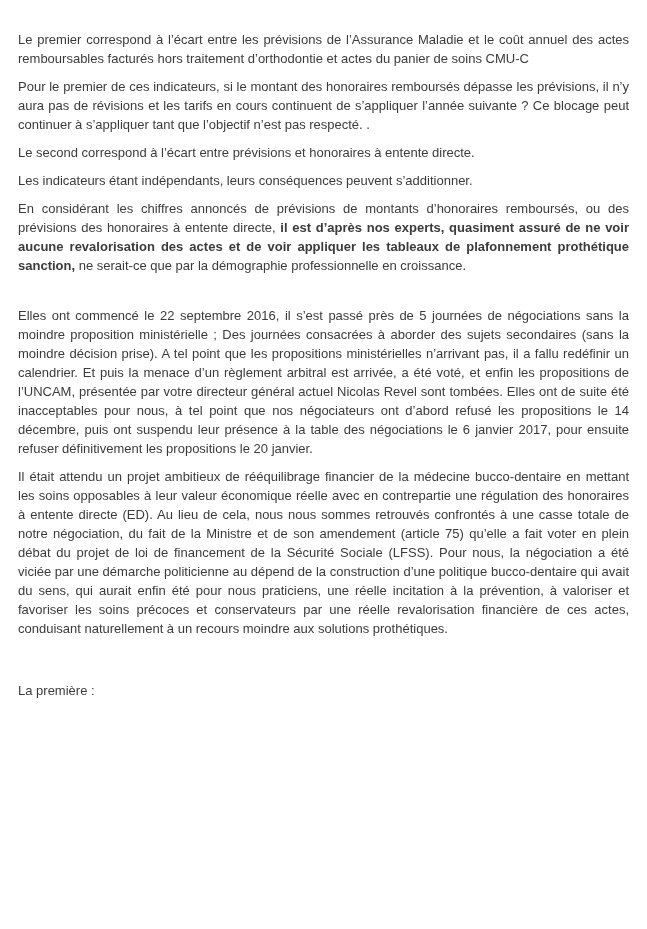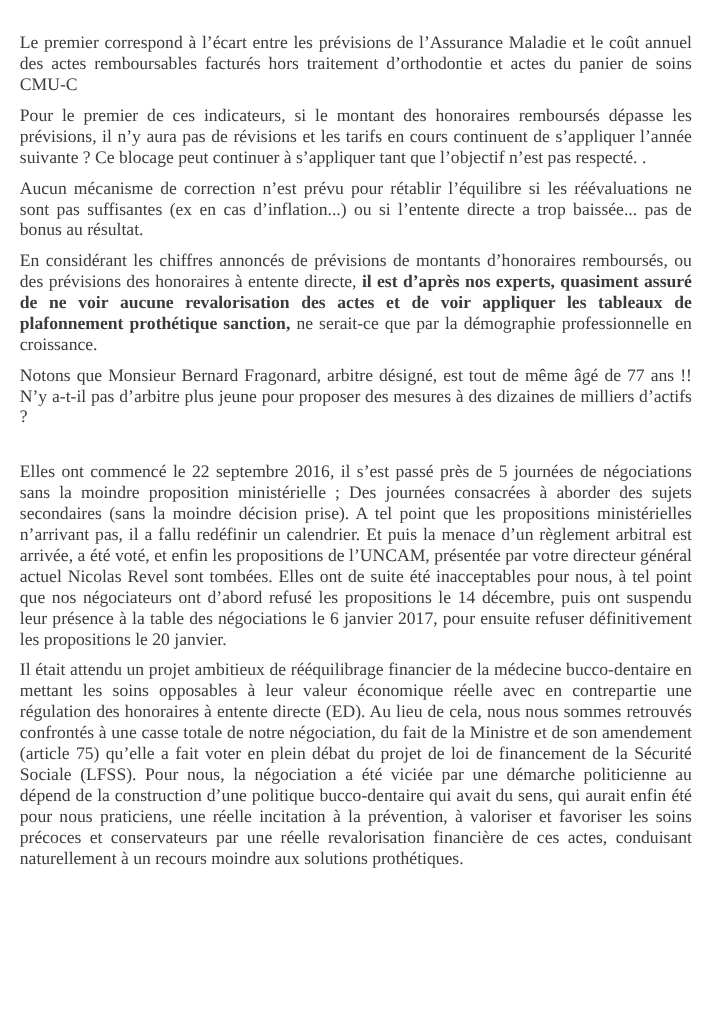--- a/index.html
+++ b/index.html
@@ -11,22 +11,22 @@
     width: 647px;
     height: 929px;
     overflow: hidden;
   }
   .page {
     box-sizing: border-box;
     width: 647px;
     height: 929px;
     background: #ffffff;
     padding: 30px 18px 0 18px;
-    font-family: Liberation Serif, serif;
-    font-size: 16px;
+    font-family: Liberation Sans, sans-serif;
+    font-size: 13px;
     line-height: 19px;
     color: #3b3b3b;
     -webkit-font-smoothing: antialiased;
   }
   .para {
     margin: 0 0 9px 0;
     text-align: justify;
   }
   .para b, .para-bold {
     font-weight: 700;
@@ -36,34 +36,35 @@
 </style>
 </head>
 <body>
 
 <div class="page" style="color: rgb(59, 59, 59); background: rgb(255, 255, 255);">
 
   <p class="para"><span>Le premier correspond à l’écart entre les prévisions de l’Assurance Maladie et le coût annuel des actes remboursables facturés hors traitement d’orthodontie et actes du panier de soins CMU-C</span></p>
 
   <p class="para"><span>Pour le premier de ces indicateurs, si le montant des honoraires remboursés dépasse les prévisions, il n’y aura pas de révisions et les tarifs en cours continuent de s’appliquer l’année suivante ? Ce blocage peut continuer à s’appliquer tant que l’objectif n’est pas respecté. .</span></p>
 
+  <p class="para"><span>Le second correspond à l’écart entre prévisions et honoraires à entente directe.</span></p>
 
 
+  <p class="para"><span>Les indicateurs étant indépendants, leurs conséquences peuvent s’additionner.</span></p>
 
-  <p class="para"><span>Aucun mécanisme de correction n’est prévu pour rétablir l’équilibre si les réévaluations ne sont pas suffisantes (ex en cas d’inflation...) ou si l’entente directe a trop baissée... pas de bonus au résultat.</span></p>
 
   <p class="para"><span>En considérant les chiffres annoncés de prévisions de montants d’honoraires remboursés, ou des prévisions des honoraires à entente directe, </span><b>il est d’après nos experts, quasiment assuré de ne voir aucune revalorisation des actes et de voir appliquer les tableaux de plafonnement prothétique sanction,</b><span> ne serait-ce que par la démographie professionnelle en croissance.</span></p>
 
-  <p class="para"><span>Notons que Monsieur Bernard Fragonard, arbitre désigné, est tout de même âgé de 77 ans !! N’y a-t-il pas d’arbitre plus jeune pour proposer des mesures à des dizaines de milliers d’actifs ?</span></p>
 
   <div class="spacer-sm"></div>
 
 
   <p class="para"><span>Elles ont commencé le 22 septembre 2016, il s’est passé près de 5 journées de négociations sans la moindre proposition ministérielle ; Des journées consacrées à aborder des sujets secondaires (sans la moindre décision prise). A tel point que les propositions ministérielles n’arrivant pas, il a fallu redéfinir un calendrier. Et puis la menace d’un règlement arbitral est arrivée, a été voté, et enfin les propositions de l’UNCAM, présentée par votre directeur général actuel Nicolas Revel sont tombées. Elles ont de suite été inacceptables pour nous, à tel point que nos négociateurs ont d’abord refusé les propositions le 14 décembre, puis ont suspendu leur présence à la table des négociations le 6 janvier 2017, pour ensuite refuser définitivement les propositions le 20 janvier.</span></p>
 
   <p class="para"><span>Il était attendu un projet ambitieux de rééquilibrage financier de la médecine bucco-dentaire en mettant les soins opposables à leur valeur économique réelle avec en contrepartie une régulation des honoraires à entente directe (ED). Au lieu de cela, nous nous sommes retrouvés confrontés à une casse totale de notre négociation, du fait de la Ministre et de son amendement (article 75) qu’elle a fait voter en plein débat du projet de loi de financement de la Sécurité Sociale (LFSS). Pour nous, la négociation a été viciée par une démarche politicienne au dépend de la construction d’une politique bucco-dentaire qui avait du sens, qui aurait enfin été pour nous praticiens, une réelle incitation à la prévention, à valoriser et favoriser les soins précoces et conservateurs par une réelle revalorisation financière de ces actes, conduisant naturellement à un recours moindre aux solutions prothétiques.</span></p>
 
   <div class="spacer-lg"></div>
 
 
+  <p class="para"><span>La première :</span></p>
 
 
 </div>
 
 </body></html>

